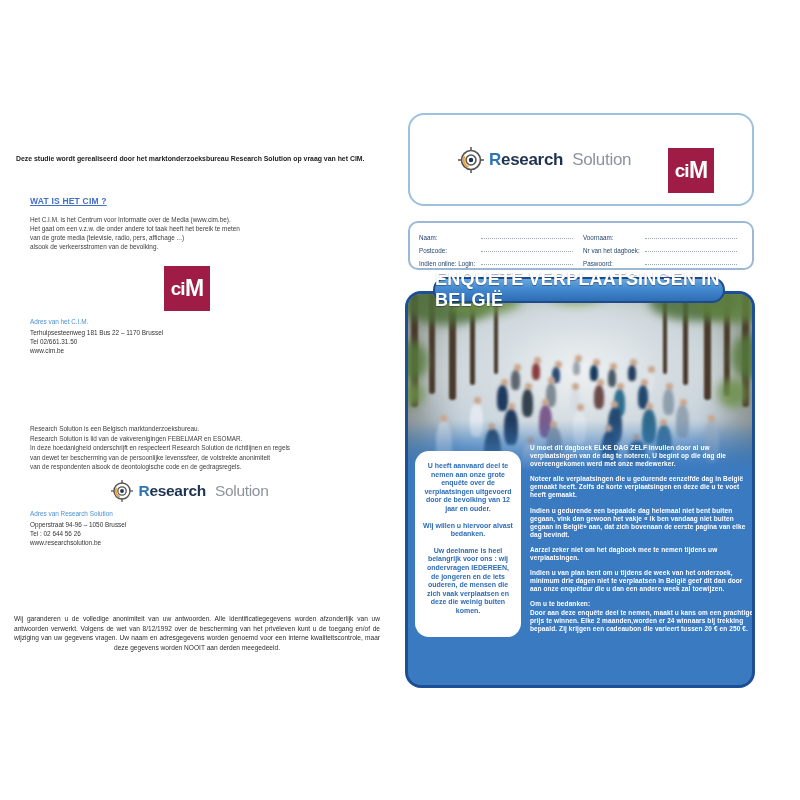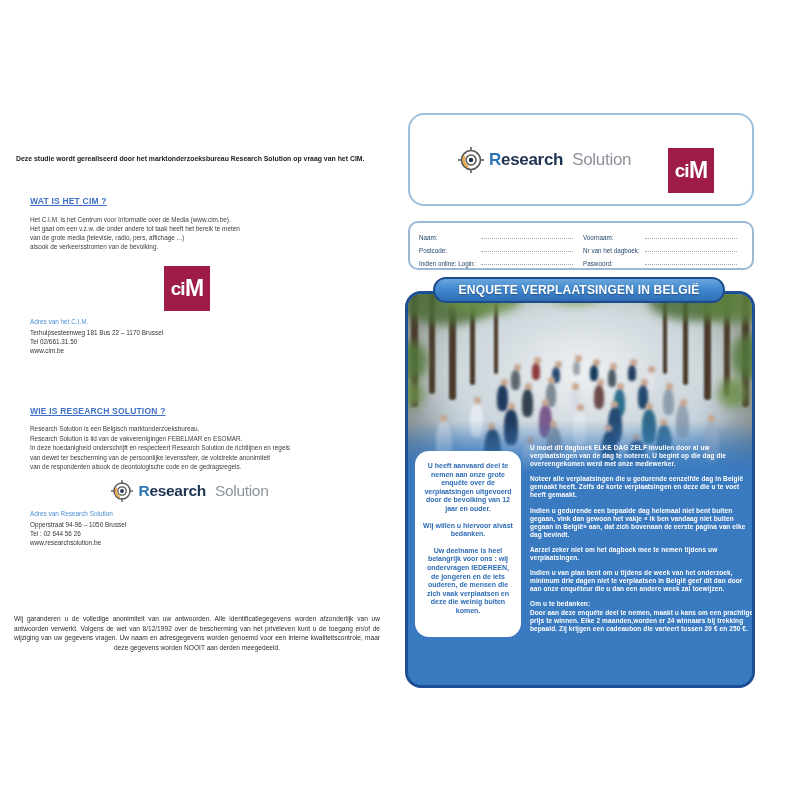--- a/index.html
+++ b/index.html
@@ -45,21 +45,21 @@
   .form-box{left:408px;top:221px;width:346px;height:49px;border:2px solid #9cb8d4;border-radius:10px;
             box-sizing:border-box;padding:5px 9px 0 9px;}
   .form-row{display:flex;align-items:flex-end;height:13px;font-size:6.3px;color:#25476b;}
   .fl{width:62px;flex:none;}
   .dots{flex:1;border-bottom:1.2px dotted #9aa7b5;height:8px;margin:0 6px 2px 0;}
   .half-gap{width:4px;flex:none;}
 
   .banner{left:433px;top:277px;width:292px;height:26px;border:2px solid #1c4b8e;border-radius:13px;
           background:linear-gradient(180deg,#6aa6da 0%,#4289cf 45%,#2f6db3 100%);
           box-sizing:border-box;display:flex;align-items:center;justify-content:center;z-index:6;}
-  .banner span{color:#fff;font-size:12px;font-weight:bold;letter-spacing:.2px;text-shadow:0 1px 1px rgba(0,0,30,.35);}
+  .banner span{color:#fff;font-size:18px;font-weight:bold;letter-spacing:.2px;text-shadow:0 1px 1px rgba(0,0,30,.35);}
 
   .panel{left:405px;top:291px;width:350px;height:397px;border:3px solid #1d4f96;border-radius:16px;
          box-sizing:border-box;background:linear-gradient(180deg,#4b8cc9 0%,#3a7ac0 40%,#3a7ac0 100%);overflow:hidden;z-index:4;}
   .photo{position:absolute;left:0;top:0;width:100%;height:182px;border-radius:13px 13px 0 0;overflow:hidden;
          background:
            radial-gradient(ellipse at 50% 42%, #eef1f3 0%, #d3dbe0 38%, rgba(211,219,224,0) 72%),
            linear-gradient(90deg, rgba(66,60,38,.38) 0%, rgba(66,60,38,0) 16%, rgba(66,60,38,0) 84%, rgba(66,60,38,.38) 100%),
            linear-gradient(180deg,#93a88e 0%,#bcc9c8 16%,#ccd5da 45%,#b9c9d8 72%,#6d9cc9 90%,#3c7ec2 100%);}
   .photo-fade{position:absolute;left:0;top:126px;width:100%;height:56px;
               background:linear-gradient(180deg,rgba(58,122,192,0),#3a7ac0 92%);}
@@ -100,21 +100,20 @@
       <span class="m">M</span>
   </div>
 
   <div class="abs a1t addr-title c">Adres van het C.I.M.</div>
   <div class="abs a1l addr-lines c">
     <div>Terhulpsesteenweg 181 Bus 22 – 1170 Brussel</div>
     <div>Tel  02/661.31.50</div>
     <div>www.cim.be</div>
   </div>
 
-  <div class="abs h2 h-blue c">WIE IS RESEARCH SOLUTION ?</div>
 
   <div class="abs rs-lines smallgray c">
     <div>Research Solution is een Belgisch marktonderzoeksbureau.</div>
     <div>Research Solution is lid van de vakverenigingen  FEBELMAR en ESOMAR.</div>
     <div>In deze hoedanigheid onderschrijft en respecteert Research Solution de richtlijnen en regels</div>
     <div>van dewet ter bescherming van de persoonlijke levenssfeer, de volstrekte anonimiteit</div>
     <div>van de respondenten alsook de deontologische code en de gedragsregels.</div>
   </div>
 
   <div class="abs rs-logo rs-logo-left">

